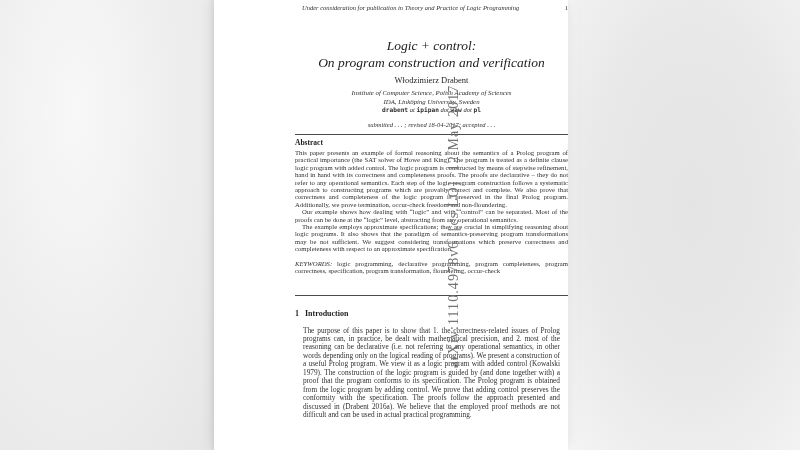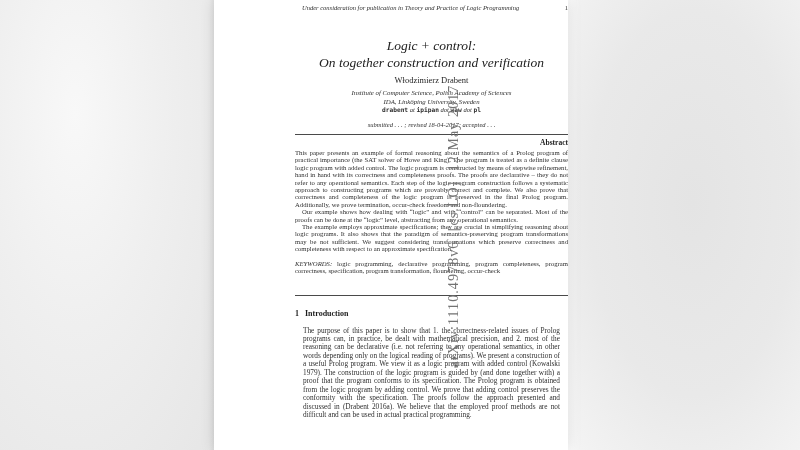--- a/index.html
+++ b/index.html
@@ -51,21 +51,21 @@
   .affil.first { margin-top:4px; }
   .email  { text-align:center; font-size:6.6px; line-height:8px; }
   .email .tt { font-family:"DejaVu Sans Mono", monospace; font-weight:bold; font-size:6.2px; }
   .email .it { font-style:italic; }
   .submitted { margin-top:7px; text-align:center; font-style:italic; font-size:6.5px; line-height:8px; }
 
   .rule { height:1px; background:#4a4a4a; border:none; margin:0; }
   .rule.top { margin-top:5px; }
   .rule.bottom { margin-top:20px; }
 
-  .abs-head { margin-top:3px; text-align:right; font-weight:bold; font-size:7.5px; line-height:9px; color:#1d1d1d; }
+  .abs-head { margin-top:3px; text-align:left; font-weight:bold; font-size:7.5px; line-height:9px; color:#1d1d1d; }
   .abs-body { margin-top:2px; font-size:6.7px; line-height:7.4px; text-align:justify; }
   .abs-body p { margin:0; }
   .abs-body p.indent { text-indent:7px; }
   .keywords { margin-top:7px; font-size:6.7px; line-height:7.4px; text-align:justify; }
   .keywords .kw-label { font-style:italic; }
 
   .sec-head { margin-top:13px; text-align:left; font-weight:bold; font-size:8px; line-height:9px; color:#1d1d1d; }
   .sec-head .sec-num { margin-right:6px; }
   .intro { margin-top:9px; font-size:7.3px; line-height:8.45px; text-align:justify; }
   .intro p { margin:8px; }
@@ -80,21 +80,21 @@
   <div class="page">
     <div class="content">
 
       <div class="runhead">
         <span class="rh-text">Under consideration for publication in Theory and Practice of Logic Programming</span>
         <span class="rh-page">1</span>
       </div>
 
       <div class="title">
         <div>Logic + control:</div>
-        <div>On together construction and verification</div>
+        <div>On program construction and verification</div>
       </div>
 
       <div class="author">Włodzimierz Drabent</div>
       <div class="affil first">Institute of Computer Science, Polish Academy of Sciences</div>
       <div class="affil">IDA, Linköping University, Sweden</div>
 
       <div class="email"><span class="tt">drabent</span><span class="it"> at </span><span class="tt">ipipan</span><span class="it"> dot </span><span class="tt">waw</span><span class="it"> dot </span><span class="tt">pl</span></div>
 
       <div class="submitted">submitted . . . ; revised 18-04-2017; accepted . . .</div>
 

